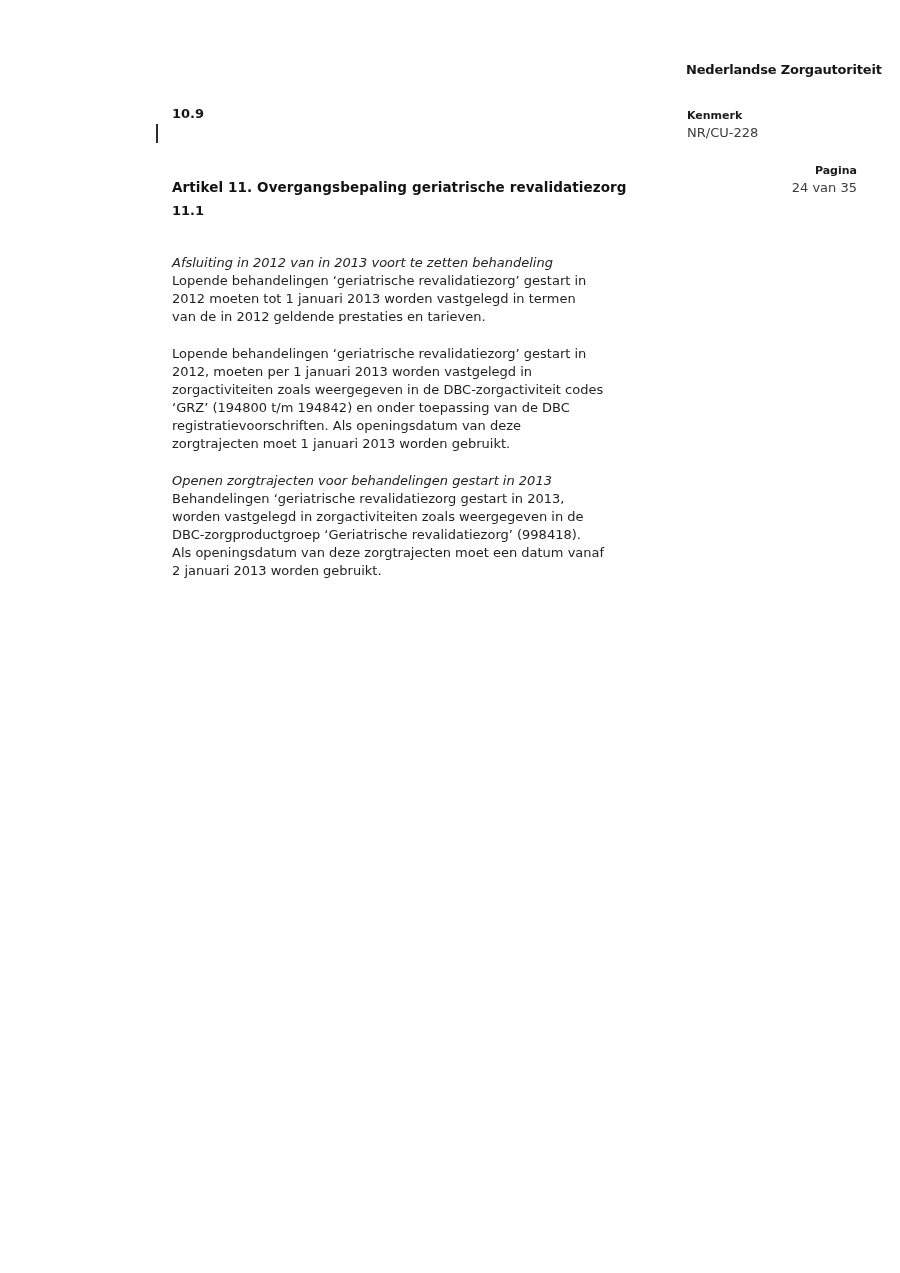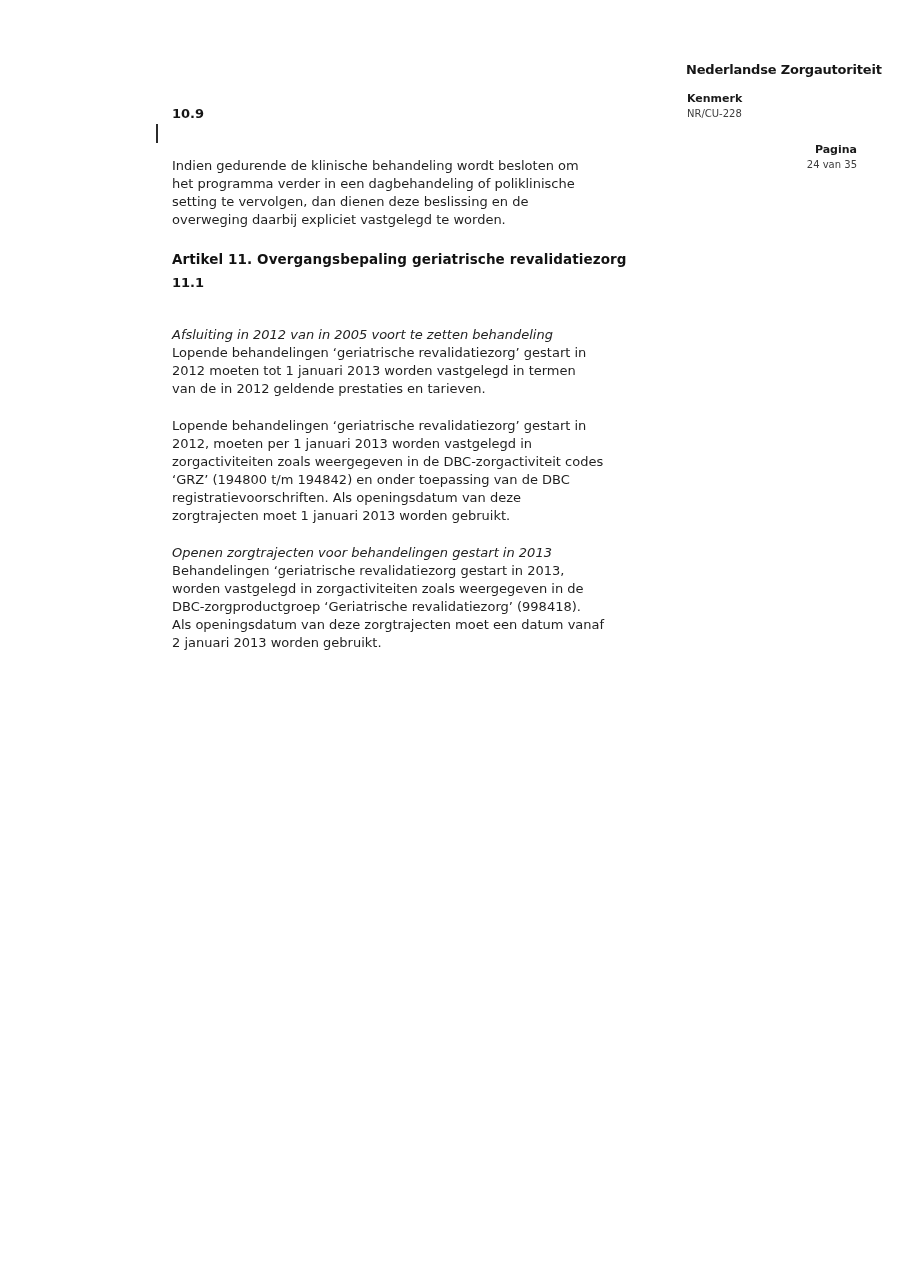--- a/index.html
+++ b/index.html
@@ -63,61 +63,55 @@
     font-size: 13.5px;
     color: #121212;
     margin-top: 2px;
     margin-bottom: 6px;
     white-space: nowrap;
     letter-spacing: 0.1px;
   }
   .side-col {
     position: absolute;
     left: 687px;
-    top: 92px;
+    top: 109px;
     width: 170px;
   }
   .side-group { margin-bottom: 24px; }
   .side-group.pagina { margin-top: 15px; text-align: right; }
   .side-label {
     font-size: 11px;
     font-weight: bold;
     color: #1b1b1b;
     margin-bottom: 3px;
   }
   .side-value {
-    font-size: 10px;
+    font-size: 13px;
     color: #3c3c3c;
     white-space: nowrap;
   }
 </style>
 </head>
 <body>
 
 <div class="page">
 
   <div class="org-name">Nederlandse Zorgautoriteit</div>
 
   <div class="revision-bar"></div>
 
   <div class="main-col">
       <div class="section">
         <div class="section-number">10.9</div>
-        <div class="section-text">
-          <div class="section-body">Indien gedurende de klinische behandeling wordt besloten om
-het programma verder in een dagbehandeling of poliklinische
-setting te vervolgen, dan dienen deze beslissing en de
-overweging daarbij expliciet vastgelegd te worden.</div>
-        </div>
       </div>
       <div class="article-heading">Artikel 11. Overgangsbepaling geriatrische revalidatiezorg</div>
       <div class="section">
         <div class="section-number">11.1</div>
         <div class="section-text">
-          <div class="section-lead">Afsluiting in 2012 van in 2005 voort te zetten behandeling</div>
+          <div class="section-lead">Afsluiting in 2012 van in 2013 voort te zetten behandeling</div>
           <div class="section-body">Lopende behandelingen ‘geriatrische revalidatiezorg’ gestart in
 2012 moeten tot 1 januari 2013 worden vastgelegd in termen
 van de in 2012 geldende prestaties en tarieven.</div>
         </div>
       </div>
       <div class="section">
         <div class="section-text">
           <div class="section-body">Lopende behandelingen ‘geriatrische revalidatiezorg’ gestart in
 2012, moeten per 1 januari 2013 worden vastgelegd in
 zorgactiviteiten zoals weergegeven in de DBC-zorgactiviteit codes

